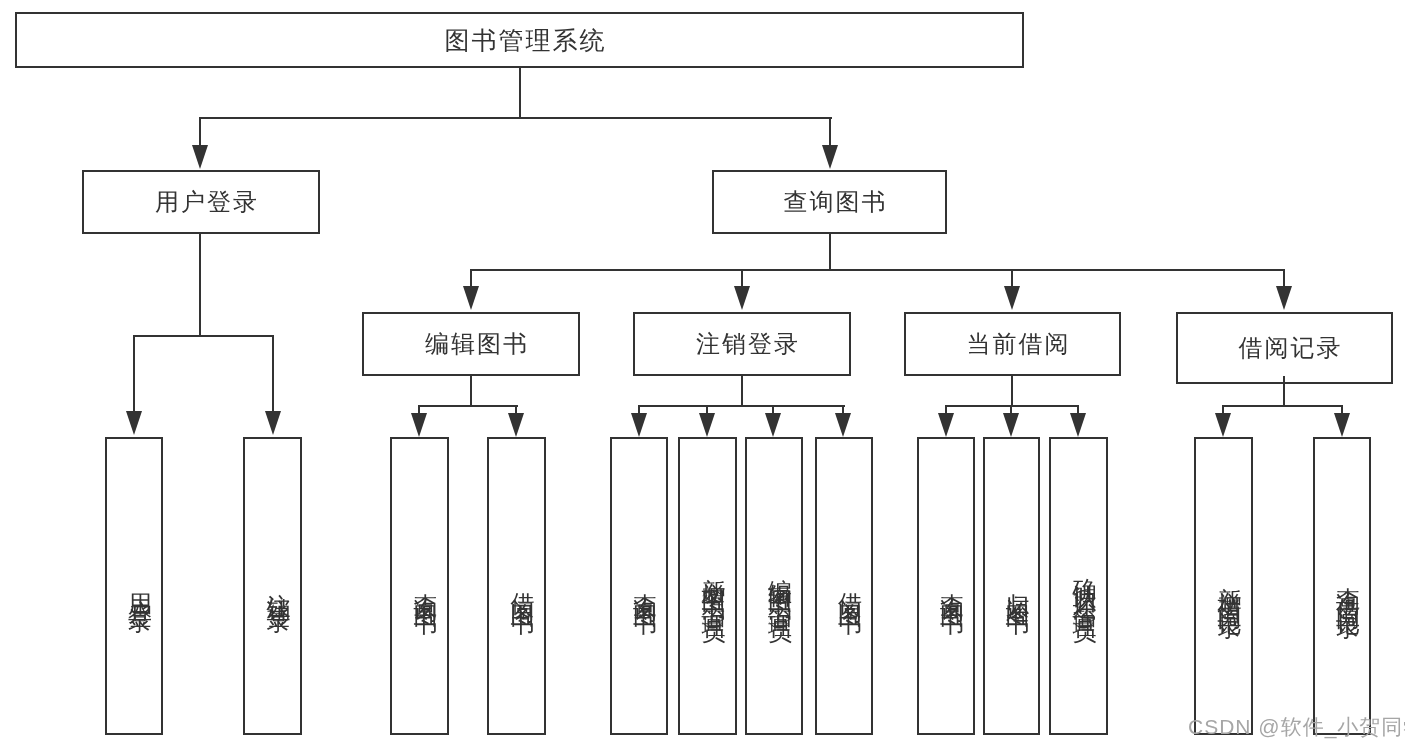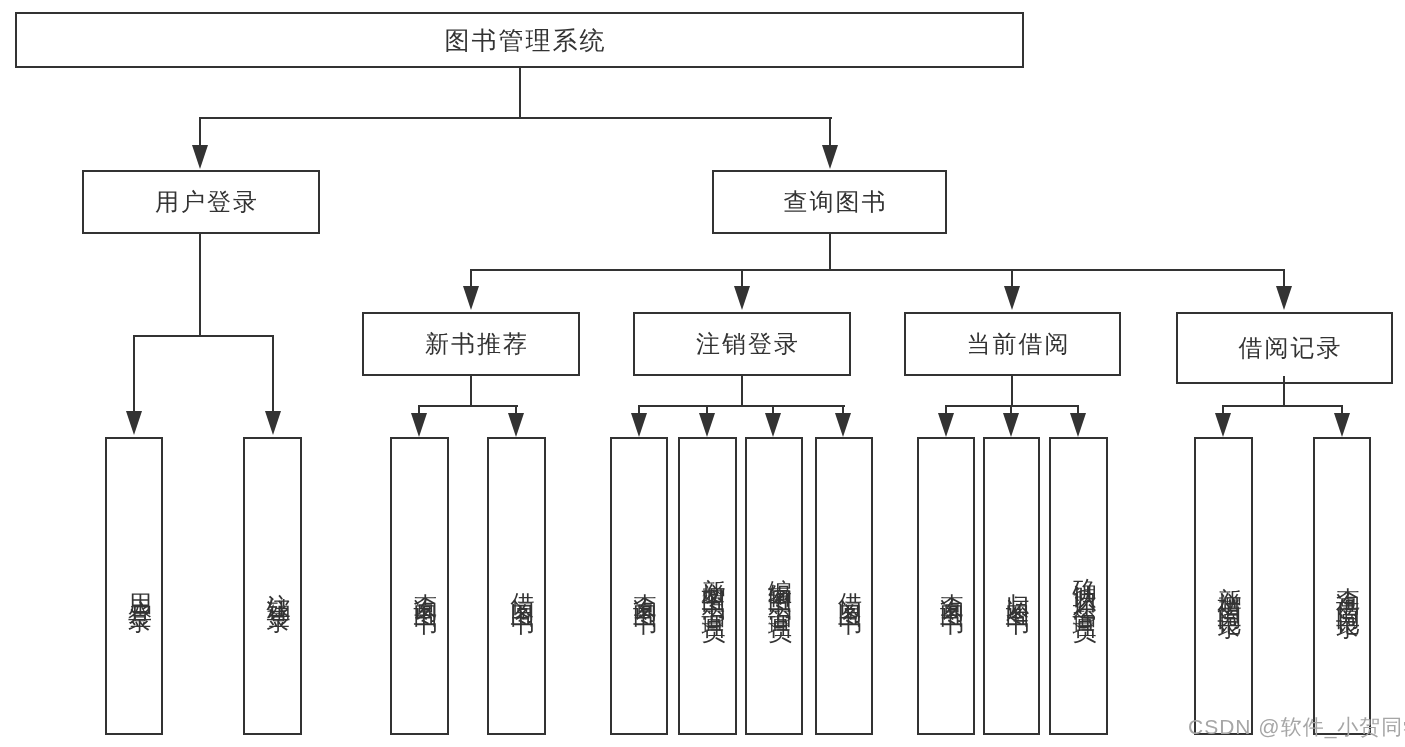--- a/index.html
+++ b/index.html
@@ -60,21 +60,21 @@
 </head>
 <body>
 
 <div class="canvas">
 
   <div class="node root" style="left:15px;top:12px;width:1009px;height:56px">图书管理系统</div>
 
   <div class="node" style="left:82px;top:170px;width:238px;height:64px">用户登录</div>
   <div class="node" style="left:712px;top:170px;width:235px;height:64px">查询图书</div>
 
-  <div class="node" style="left:362px;top:312px;width:218px;height:64px">新书推荐</div>
+  <div class="node" style="left:362px;top:312px;width:218px;height:64px">编辑图书</div>
   <div class="node" style="left:633px;top:312px;width:218px;height:64px">注销登录</div>
   <div class="node" style="left:904px;top:312px;width:217px;height:64px">当前借阅</div>
   <div class="node" style="left:1176px;top:312px;width:217px;height:72px">借阅记录</div>
 
   <div class="node v" style="left:105px;top:437px;width:58px;height:298px">用户登录</div>
   <div class="node v" style="left:243px;top:437px;width:59px;height:298px">注销登录</div>
 
   <div class="node v" style="left:390px;top:437px;width:59px;height:298px">查询图书</div>
   <div class="node v" style="left:487px;top:437px;width:59px;height:298px">借阅图书</div>
 

